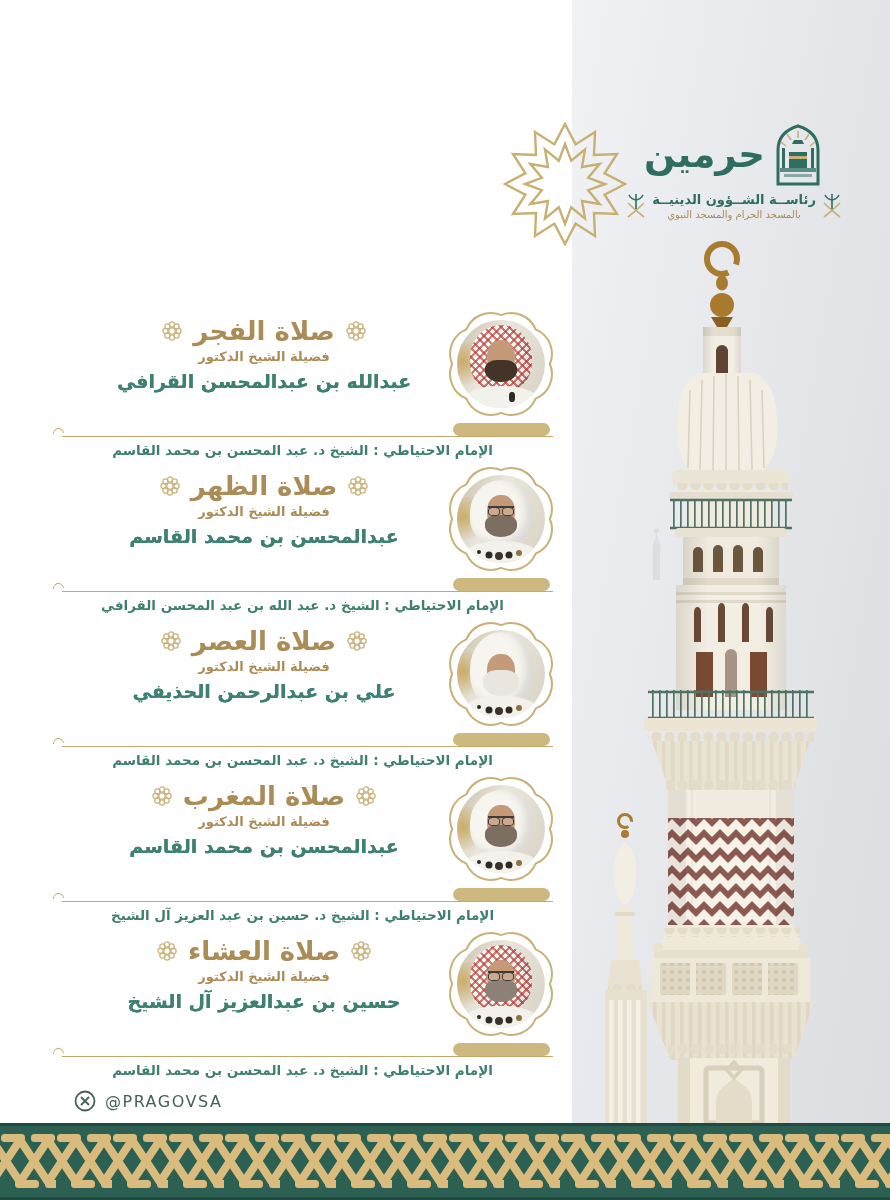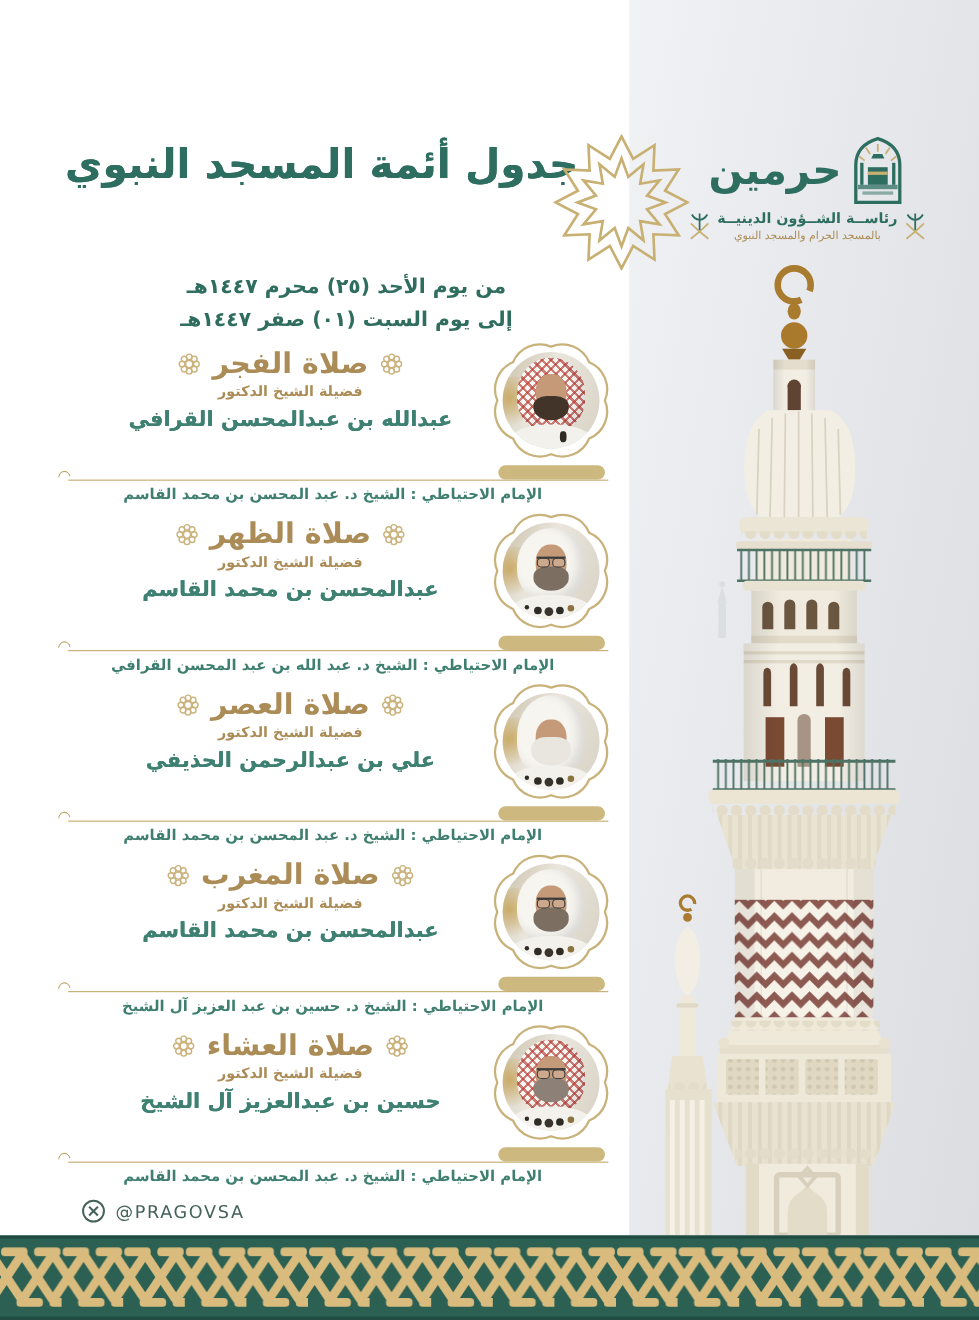--- a/index.html
+++ b/index.html
@@ -260,21 +260,20 @@
       <rect x="33" y="990" width="42" height="133" fill="#e6e0cf"></rect>
       <g fill="#f4f0e5">
         <rect x="37" y="1000" width="4.5" height="123"></rect>
         <rect x="46" y="1000" width="4.5" height="123"></rect>
         <rect x="55" y="1000" width="4.5" height="123"></rect>
         <rect x="64" y="1000" width="4.5" height="123"></rect>
       </g>
     </svg>
   </div>
 
-  <div class="main-title">جدول أئمة المسجد النبوي</div>
 
   <svg class="medallion" width="124" height="124" viewBox="0 0 124 124">
     <g fill="none" stroke="#C8AF72" stroke-width="2.4">
       <polygon points="122,62 101.6,72.6 114,92 91,91 92,114 72.6,101.6 62,122 51.4,101.6 32,114 33,91 10,92 22.4,72.6 2,62 22.4,51.4 10,32 33,33 32,10 51.4,22.4 62,2 72.6,22.4 92,10 91,33 114,32 101.6,51.4"></polygon>
       <polygon points="102,62 85.2,68.2 96.6,82 79,79 82,96.6 68.2,85.2 62,102 55.8,85.2 42,96.6 45,79 27.4,82 38.8,68.2 22,62 38.8,55.8 27.4,42 45,45 42,27.4 55.8,38.8 62,22 68.2,38.8 82,27.4 79,45 96.6,42 85.2,55.8"></polygon>
     </g>
   </svg>
 
   <div class="logo">
     <div class="logo-top">
@@ -322,24 +321,20 @@
         <g stroke="#2E6E60" stroke-width="1.6" fill="none">
           <line x1="10" y1="16" x2="10" y2="6"></line>
           <path d="M10,7 Q5,6 3,2"></path>
             <path d="M10,7 Q15,6 17,2"></path>
             <path d="M10,6 Q10,2 10,1"></path>
         </g>
       </svg>
     </div>
   </div>
 
-  <div class="dates">
-    <div>من يوم الأحد (٢٥) محرم ١٤٤٧هـ</div>
-    <div>إلى يوم السبت (٠١) صفر ١٤٤٧هـ</div>
-  </div>
 
   <div class="rows">
 
     <div class="prayer-row">
       <div class="prayer-text">
         <div class="prayer-title-line">
           <svg width="22" height="22" viewBox="0 0 22 22">
               <g fill="none" stroke="#CBB37E" stroke-width="1.3">
                 <circle cx="11" cy="11" r="3.2"></circle>
                 <circle cx="11" cy="4.5" r="2.6"></circle>

